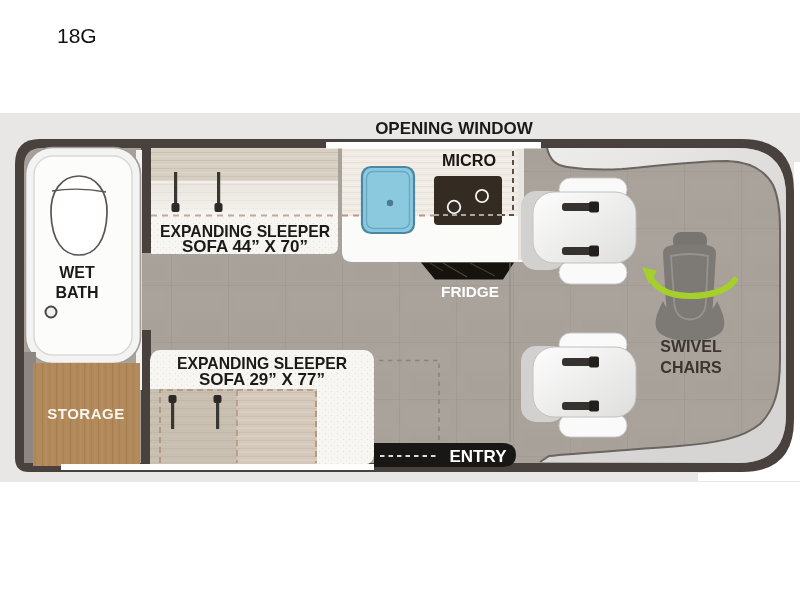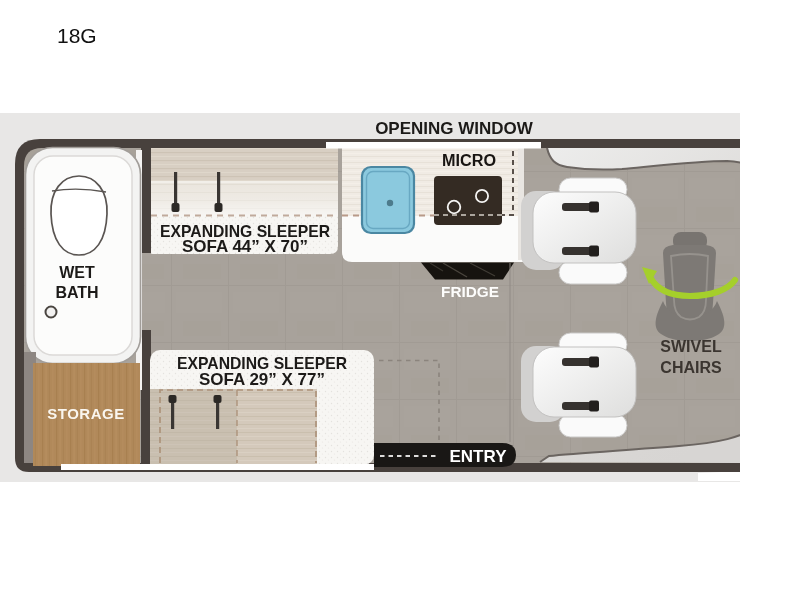--- a/index.html
+++ b/index.html
@@ -1,16 +1,16 @@
 <!DOCTYPE html>
 <html><head>
 <meta charset="utf-8">
 <style>
 html,body{margin:0;padding:0;background:#fff;}
-#stage{position:relative;width:740px;height:600px;overflow:hidden;font-family:"Liberation Sans",sans-serif;will-change:transform;}
+#stage{position:relative;width:800px;height:600px;overflow:hidden;font-family:"Liberation Sans",sans-serif;will-change:transform;}
 </style>
 </head>
 <body>
 <div id="stage">
 <svg width="800" height="600" viewBox="0 0 800 600" font-family="Liberation Sans, sans-serif">
 <defs>
 <pattern id="floor" width="57" height="57" patternUnits="userSpaceOnUse">
   <rect width="57" height="57" fill="#a8a29b"></rect>
   <rect width="57" height="1" fill="#a19b94"></rect>
   <rect width="1" height="57" fill="#a19b94"></rect>

